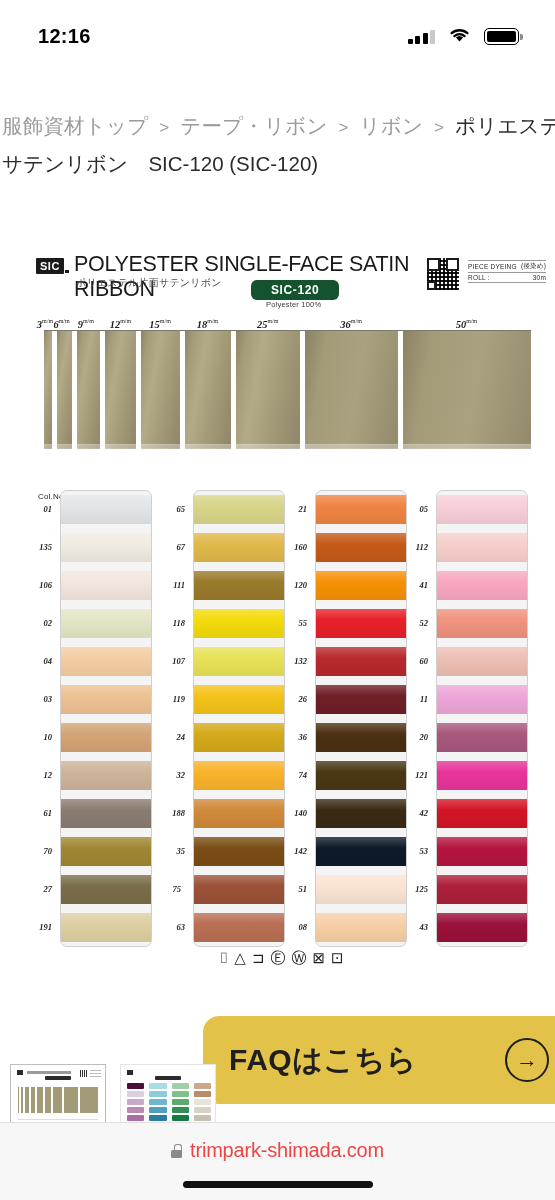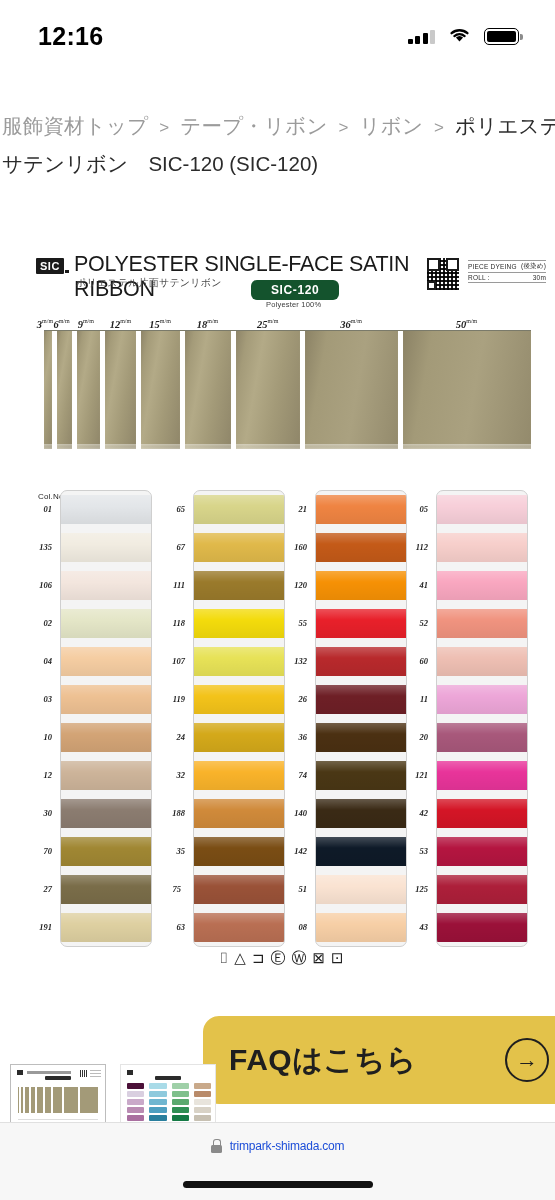--- a/index.html
+++ b/index.html
@@ -10,21 +10,21 @@
     overflow: hidden;
   }
   #app { position: relative; width: 555px; height: 1200px; background:#fff; }
 
   
   .statusbar {
     position: absolute; top: 0; left: 0; width: 555px; height: 72px;
     display: flex; align-items: center; justify-content: space-between;
     padding: 0 36px 0 38px;
   }
-  .clock { font-size: 25px; font-weight: bold; color: #000; letter-spacing: .3px; }
+  .clock { font-size: 20px; font-weight: bold; color: #000; letter-spacing: .3px; }
   .status-right { display: flex; align-items: center; gap: 13px; }
   .sig { display: flex; align-items: flex-end; gap: 2.5px; height: 15px; }
   .sig i { display:block; width: 5px; background: #000; border-radius: 1px; }
   .sig i.b1 { height: 5px; }
   .sig i.b2 { height: 8px; }
   .sig i.b3 { height: 11px; }
   .sig i.b4 { height: 14px; background: #c9c9c9; }
   .battery {
     width: 35px; height: 17px; border: 1.8px solid #000; border-radius: 5px;
     padding: 2px; position: relative;
@@ -209,21 +209,21 @@
   }
   .urlrow { display:flex; align-items:center; gap: 8px; }
   .lock { width: 11px; height: 14px; position:relative; }
   .lock i {
     position:absolute; bottom:0; left:0; width:11px; height:8px; background:#8a8a8a; border-radius:1.5px;
   }
   .lock::before {
     content:""; position:absolute; top:0; left:2.5px; width:6px; height:7px;
     border: 1.8px solid #8a8a8a; border-bottom: none; border-radius: 3px 3px 0 0;
   }
-  .urltext { font-size: 12px; color: #1d4ed8; letter-spacing: -.2px; }
+  .urltext { font-size: 20px; color: #ef4444; letter-spacing: -.2px; }
   .home-indicator {
     position:absolute; bottom: 12px; left: 50%; transform: translateX(-50%);
     width: 190px; height: 7px; background:#111; border-radius: 4px;
   }
 </style>
 </head>
 <body>
 
 <div id="app">
 
@@ -373,21 +373,21 @@
           <span>⊡</span>
         </div>
     <div class="cnum" style="left: 10px; top: 34px;">01</div>
         <div class="cnum" style="left: 10px; top: 72px;">135</div>
         <div class="cnum" style="left: 10px; top: 110px;">106</div>
         <div class="cnum" style="left: 10px; top: 148px;">02</div>
         <div class="cnum" style="left: 10px; top: 186px;">04</div>
         <div class="cnum" style="left: 10px; top: 224px;">03</div>
         <div class="cnum" style="left: 10px; top: 262px;">10</div>
         <div class="cnum" style="left: 10px; top: 300px;">12</div>
-        <div class="cnum" style="left: 10px; top: 338px;">30</div>
+        <div class="cnum" style="left: 10px; top: 338px;">61</div>
         <div class="cnum" style="left: 10px; top: 376px;">70</div>
         <div class="cnum" style="left: 10px; top: 414px;">27</div>
         <div class="cnum" style="left: 10px; top: 452px;">191</div>
         <div class="cnum" style="left: 143px; top: 34px;">65</div>
         <div class="cnum" style="left: 143px; top: 72px;">67</div>
         <div class="cnum" style="left: 143px; top: 110px;">111</div>
         <div class="cnum" style="left: 143px; top: 148px;">118</div>
         <div class="cnum" style="left: 143px; top: 186px;">107</div>
         <div class="cnum" style="left: 143px; top: 224px;">119</div>
         <div class="cnum" style="left: 143px; top: 262px;">24</div>

